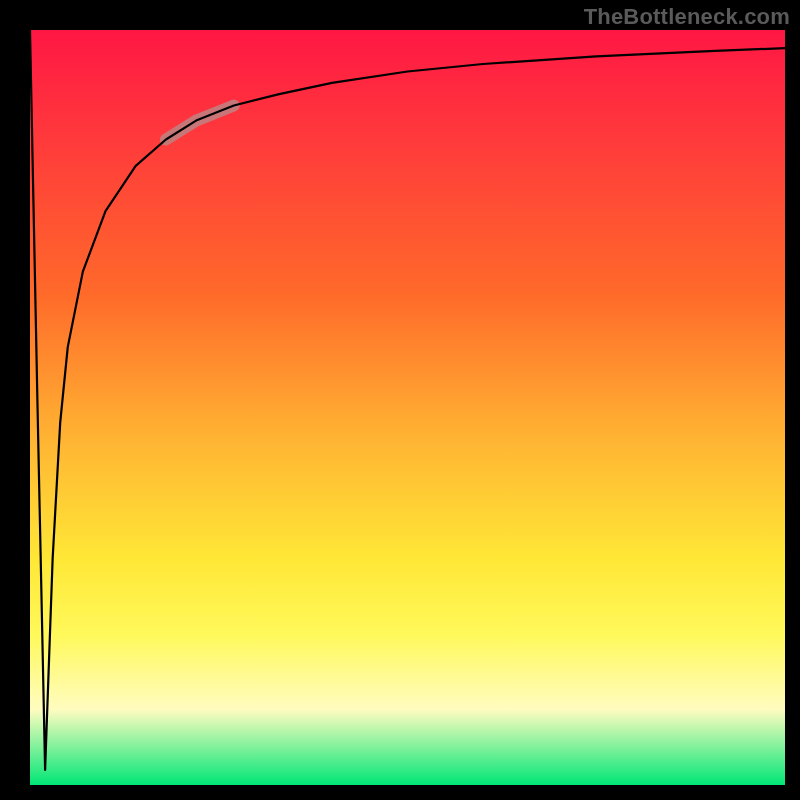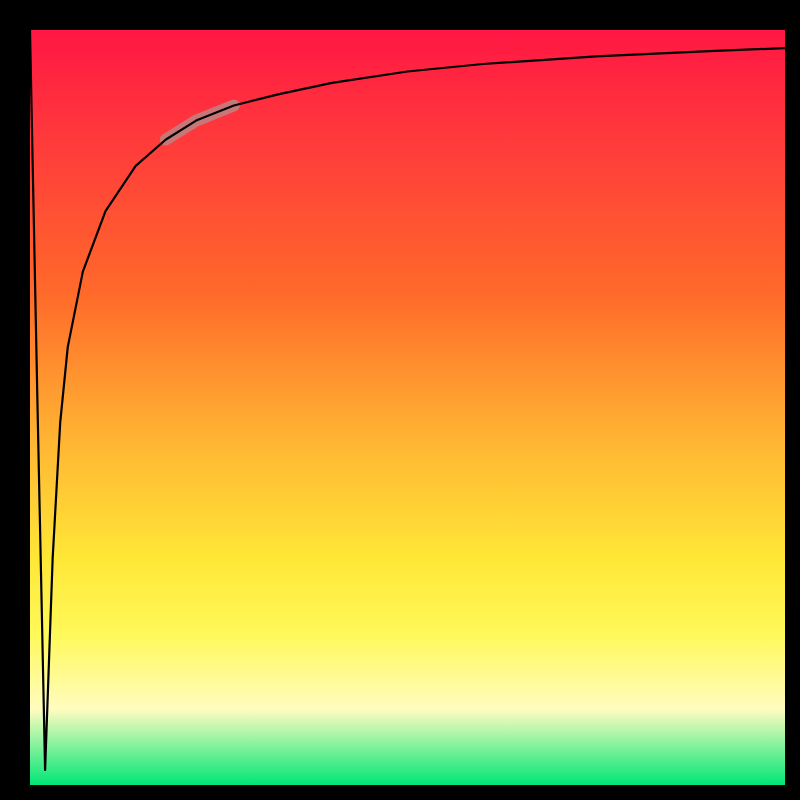--- a/index.html
+++ b/index.html
@@ -69,13 +69,14 @@
 </head>
 <body>
 
 <div class="frame">
   <div class="plot-area">
     <svg class="curve" viewBox="0 0 755 755" preserveAspectRatio="none">
       <path class="highlight" d="M135.90 109.48 L166.10 90.60 L203.85 75.50"></path>
       <path class="main" d="M0.00 0.00 L7.55 377.50 L15.10 739.90 L22.65 528.50 L30.20 392.60 L37.75 317.10 L52.85 241.60 L75.50 181.20 L105.70 135.90 L135.90 109.48 L166.10 90.60 L203.85 75.50 L249.15 64.17 L302.00 52.85 L377.50 41.53 L453.00 33.98 L566.25 26.43 L679.50 21.14 L755.00 18.12"></path>
     </svg>
   </div>
+  <div class="watermark">TheBottleneck.com</div>
 </div>
 
 </body></html>

